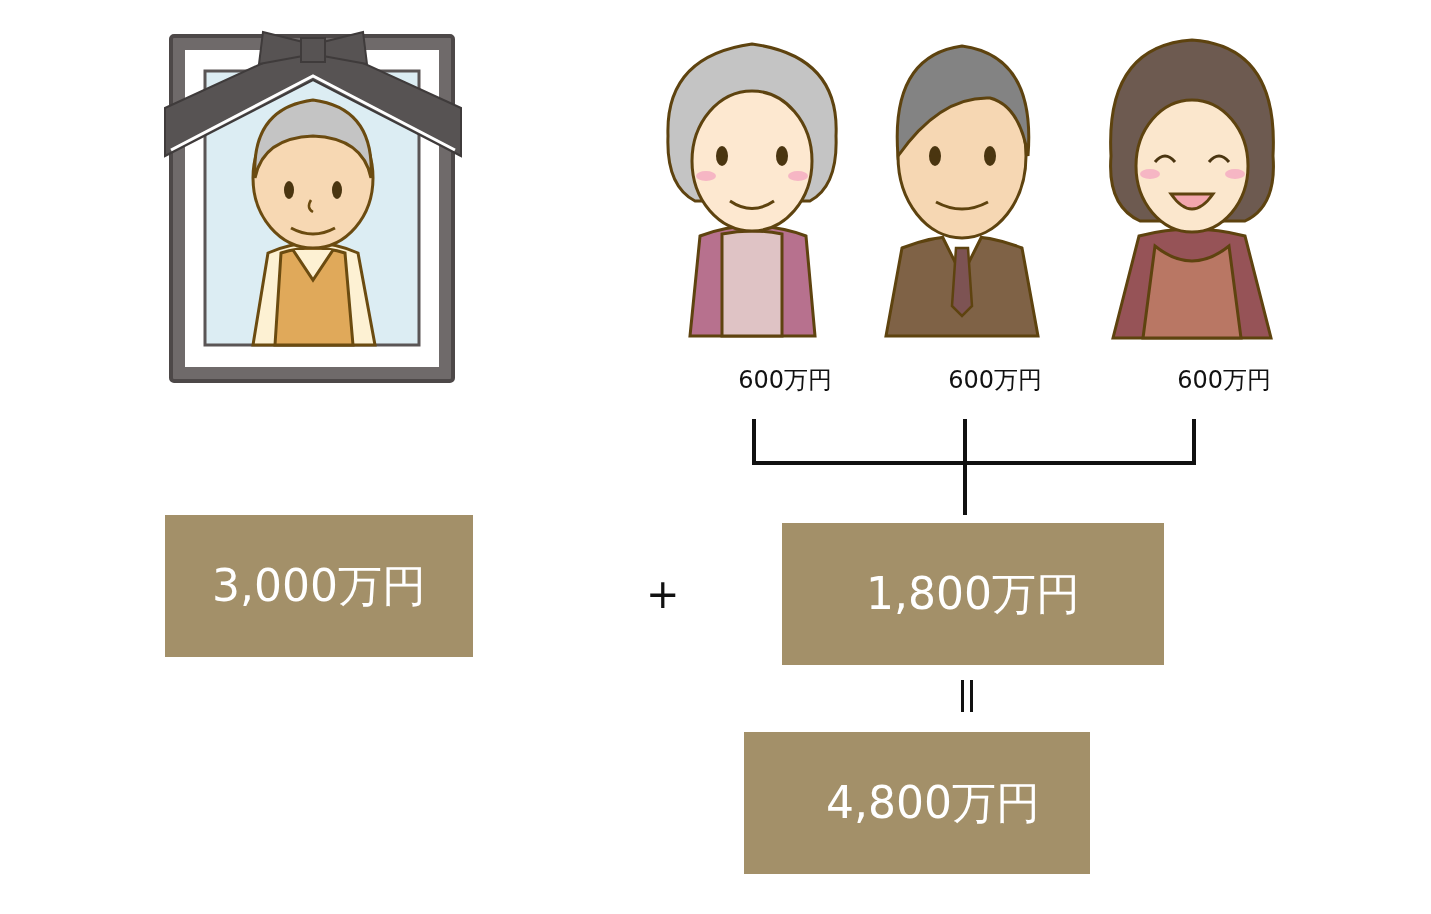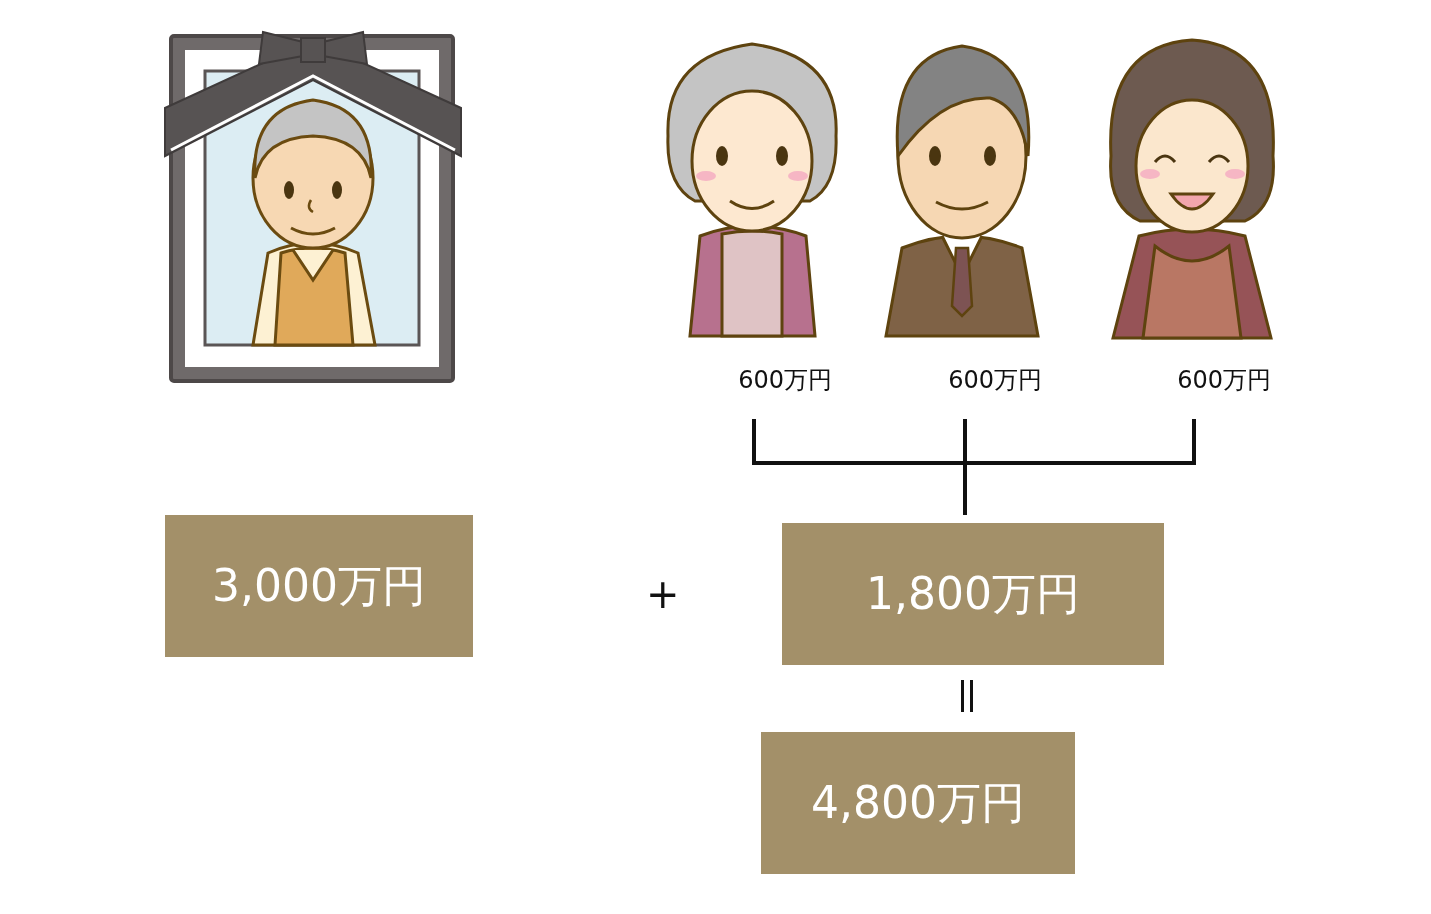--- a/index.html
+++ b/index.html
@@ -101,15 +101,15 @@
 
 <div class="box" style="left:782px;top:515px;width:382px;height:142px;margin-top:8px;">
   <span>1,800万円</span>
 </div>
 
 <div class="abs" style="left:961px;top:680px;width:16px;height:32px;">
   <div style="position:absolute;left:0;top:0;width:3px;height:32px;background:#111;"></div>
   <div style="position:absolute;left:9px;top:0;width:3px;height:32px;background:#111;"></div>
 </div>
 
-<div class="box" style="left:761px;top:732px;width:314px;height:142px;">
+<div class="box" style="left:744px;top:732px;width:314px;height:142px;padding-left:32px;">
   <span>4,800万円</span>
 </div>
 
 </body></html>

